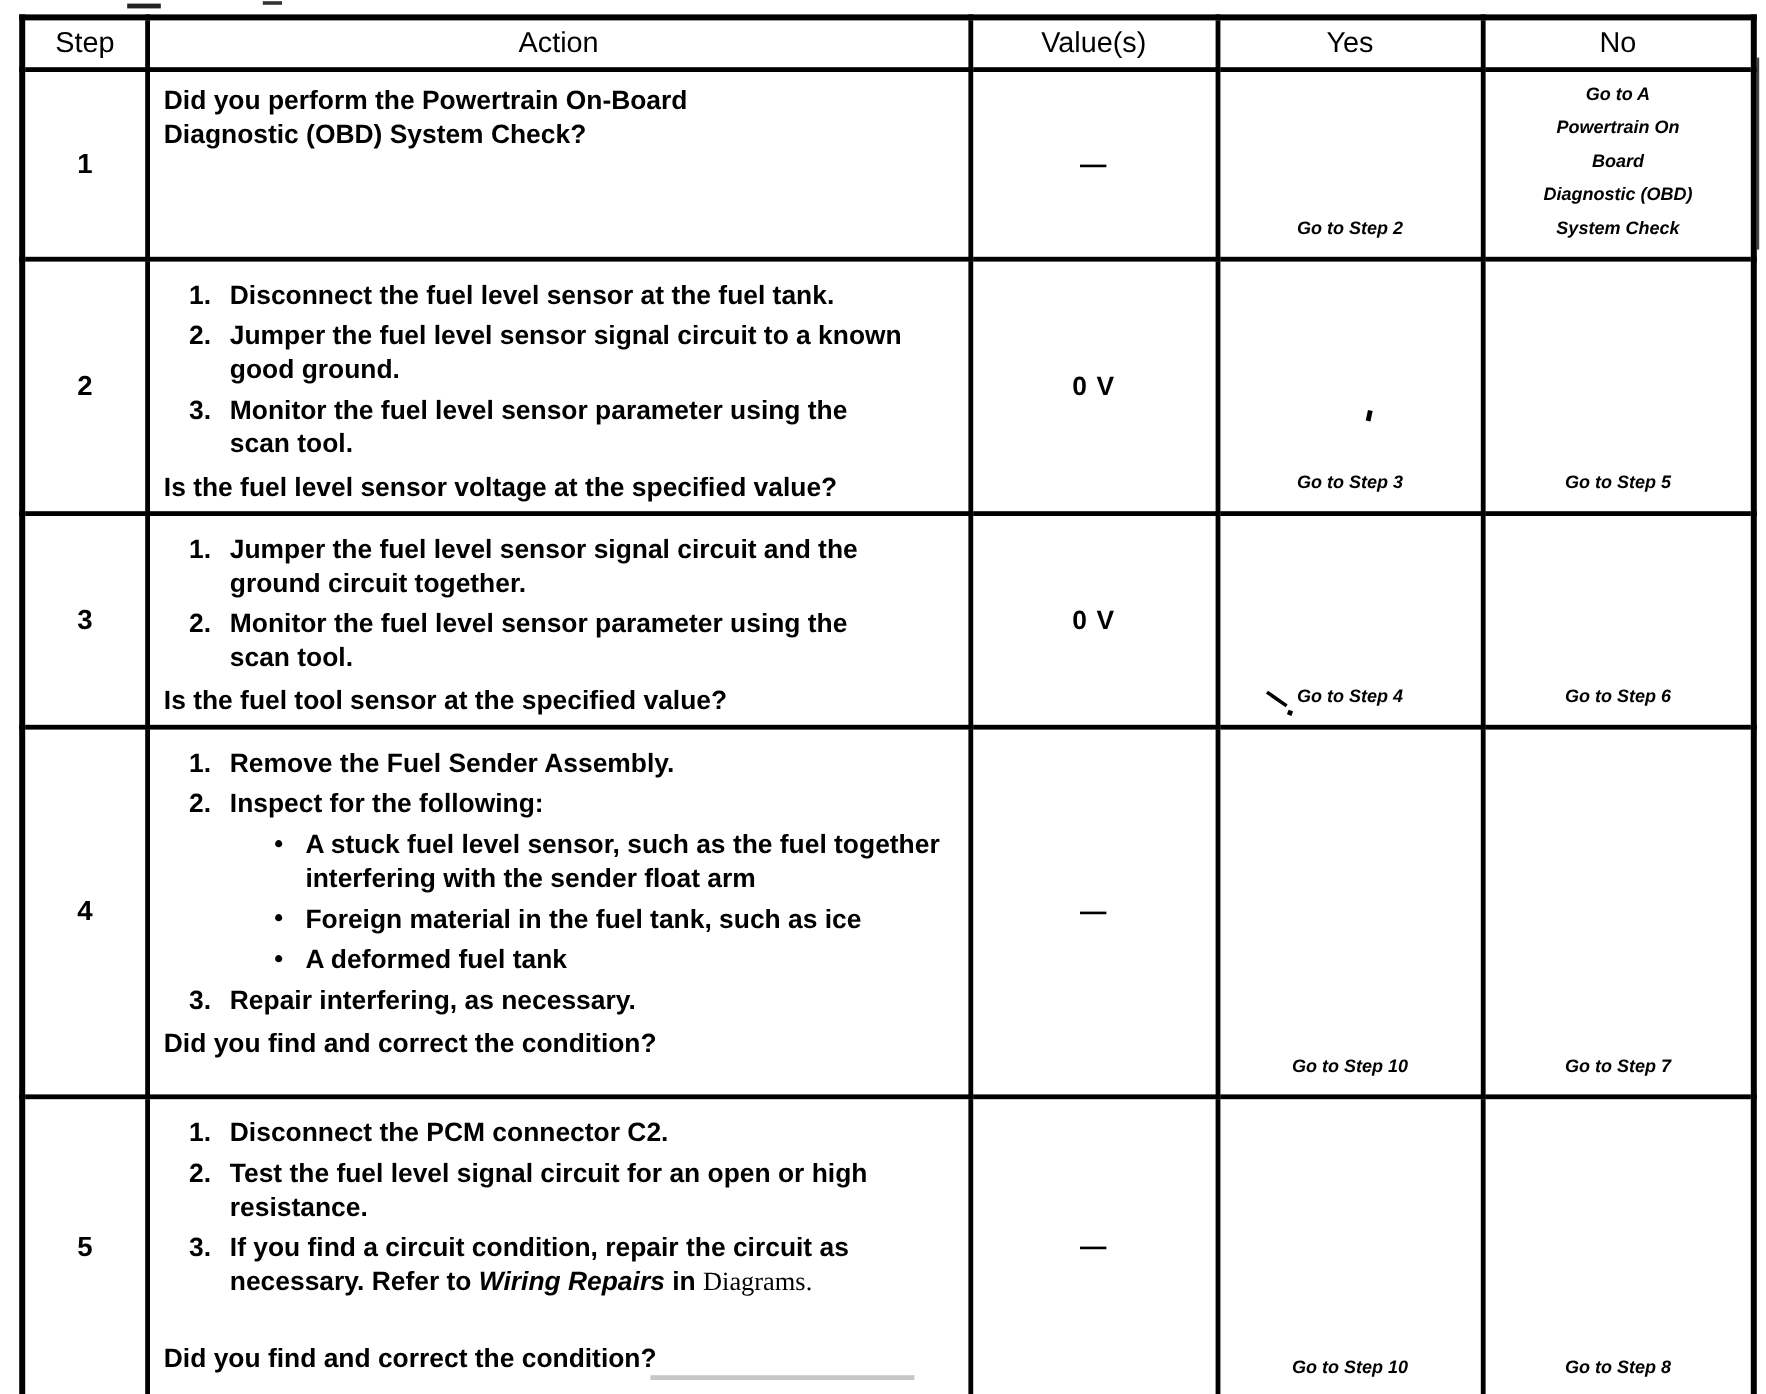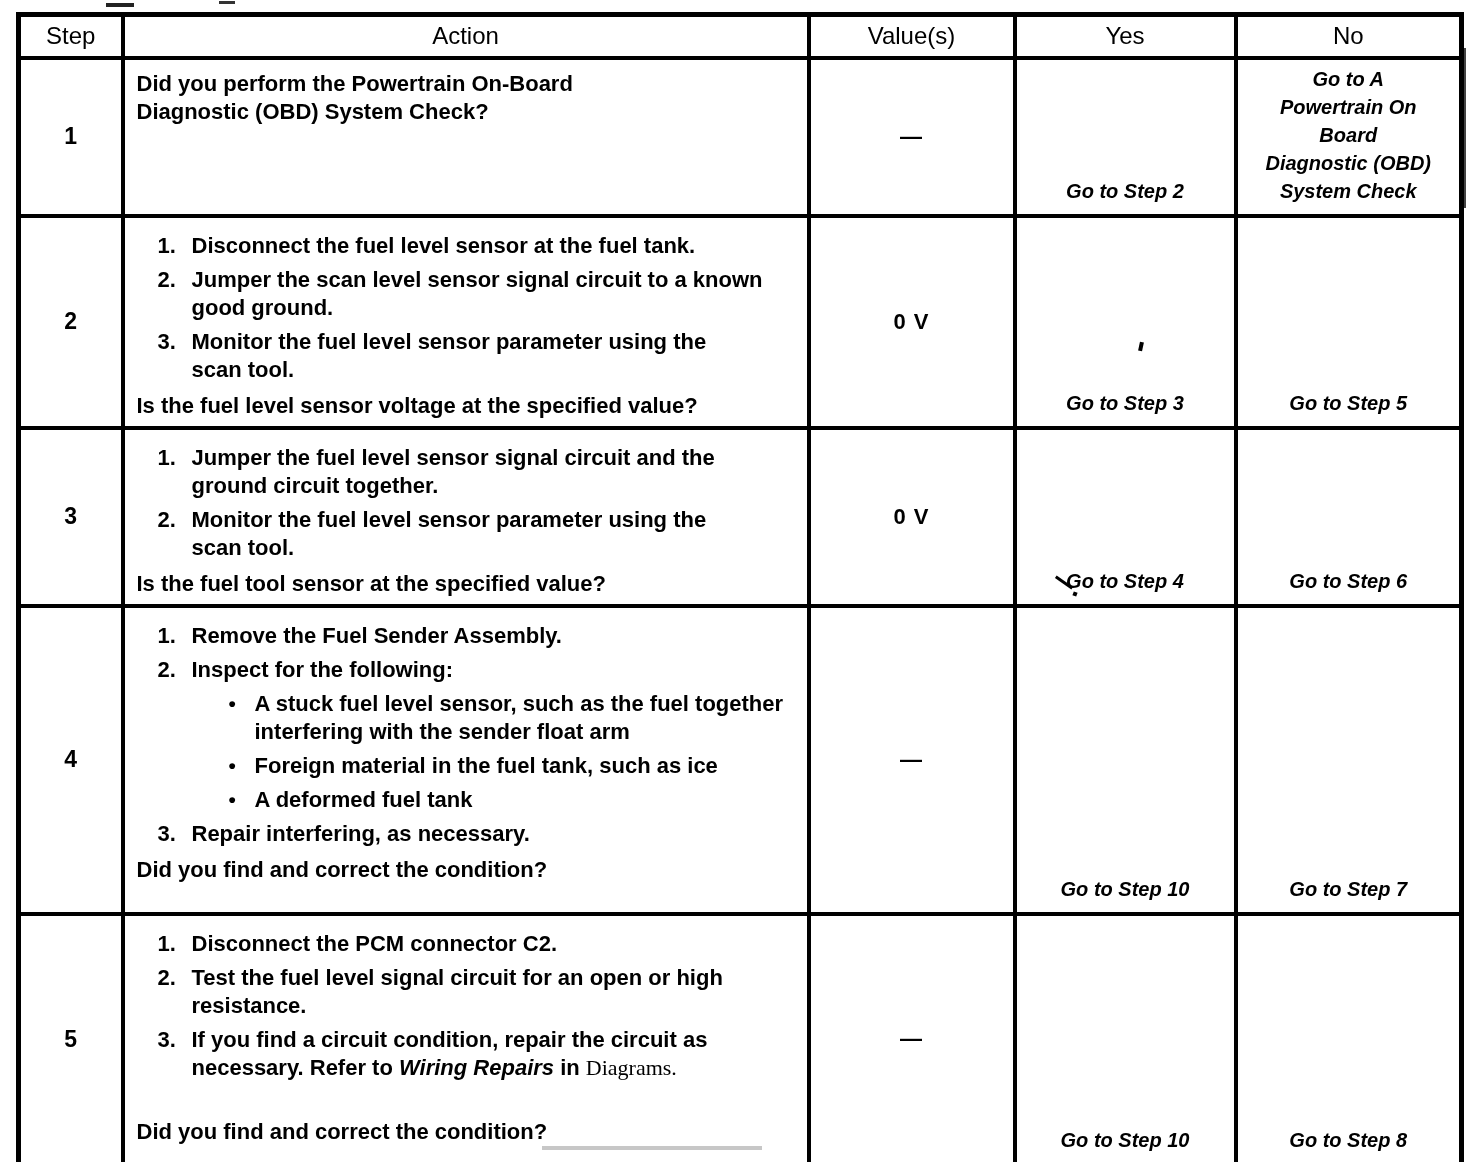--- a/index.html
+++ b/index.html
@@ -52,21 +52,21 @@
   .bullet { position: relative; padding-left: 118px; margin-top: 6px; }
   .bm     { position: absolute; left: 92px; font-size: 21px; }
   .q      { margin-top: 8px; }
   .q.gap  { margin-top: 36px; }
 
   .c-goto {
     vertical-align: bottom;
     text-align: center;
     padding: 6px 8px 9px 8px;
     font-style: italic;
-    font-size: 20px;
+    font-size: 15px;
     line-height: 28px;
   }
   .c-goto.multiline { vertical-align: top; padding-top: 5px; }
 
   .seg-b  {}
   .seg-bi { font-style: italic; }
   .seg-r  { font-weight: normal; font-family: Liberation Serif, serif; }
 
   
   .artifact { position: absolute; background: #000; }
@@ -107,21 +107,21 @@
             <div class="intro"><span class="seg-b">Did you perform the Powertrain On-Board</span><br><span class="seg-b">Diagnostic (OBD) System Check?</span></div>
           </td>
           <td class="c-value">—</td>
           <td class="c-goto"><span class="goto">Go to Step 2</span></td>
           <td class="c-goto multiline"><span class="goto"><span class="seg-bi">Go to A</span><br><span class="seg-bi">Powertrain On</span><br><span class="seg-bi">Board</span><br><span class="seg-bi">Diagnostic (OBD)</span><br><span class="seg-bi">System Check</span></span></td>
         </tr>
         <tr>
           <td class="c-step">2</td>
           <td class="c-action">
             <div class="item"><span class="num">1.</span><span class="itxt"><span class="seg-b">Disconnect the fuel level sensor at the fuel tank.</span></span></div>
-            <div class="item"><span class="num">2.</span><span class="itxt"><span class="seg-b">Jumper the scan level sensor signal circuit to a known</span><br><span class="seg-b">good ground.</span></span></div>
+            <div class="item"><span class="num">2.</span><span class="itxt"><span class="seg-b">Jumper the fuel level sensor signal circuit to a known</span><br><span class="seg-b">good ground.</span></span></div>
             <div class="item"><span class="num">3.</span><span class="itxt"><span class="seg-b">Monitor the fuel level sensor parameter using the</span><br><span class="seg-b">scan tool.</span></span></div>
             <div class="q">Is the fuel level sensor voltage at the specified value?</div>
           </td>
           <td class="c-value">0 V</td>
           <td class="c-goto"><span class="goto">Go to Step 3</span></td>
           <td class="c-goto"><span class="goto">Go to Step 5</span></td>
         </tr>
         <tr>
           <td class="c-step">3</td>
           <td class="c-action">

